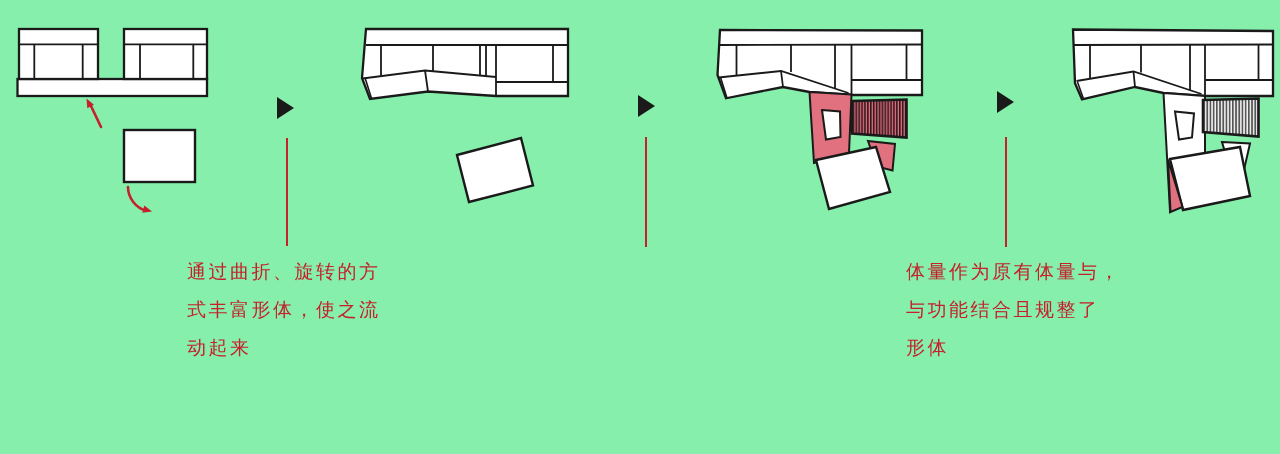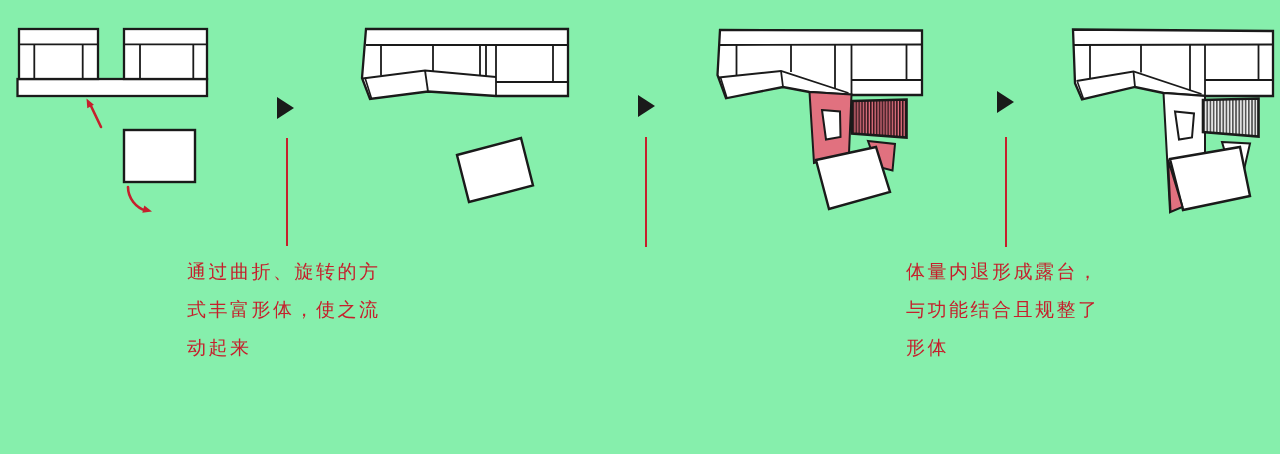--- a/index.html
+++ b/index.html
@@ -171,17 +171,17 @@
       </g>
       <g>
         <polygon class="pinkshape" points="1168,159.5 1182.5,207 1170.5,212"></polygon>
       </g>
     </svg>
   </div>
 
   <div class="caption" style="left:187px;top:252px;width:300px;">通过曲折、旋转的方
 式丰富形体，使之流
 动起来</div>
-  <div class="caption" style="left:906px;top:252px;width:320px;">体量内退形成露台，
+  <div class="caption" style="left:906px;top:252px;width:320px;">体量作为原有体量与，
 与功能结合且规整了
 形体</div>
 
 </div>
 
 </body></html>

